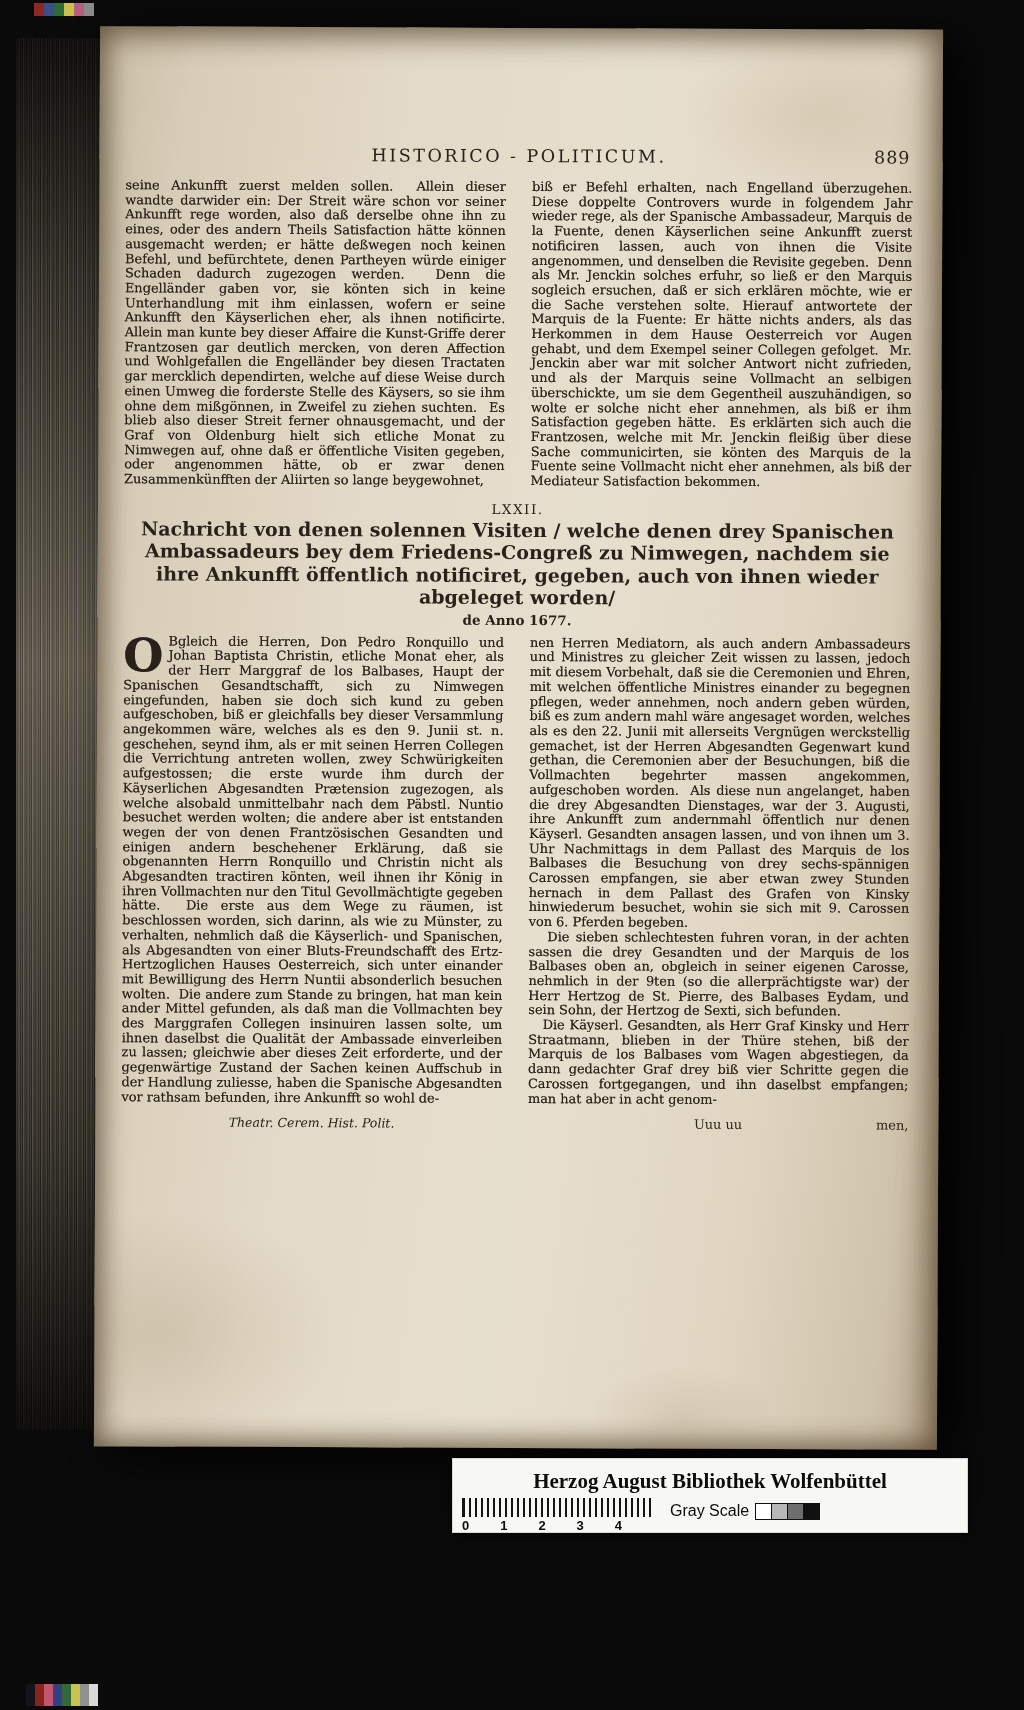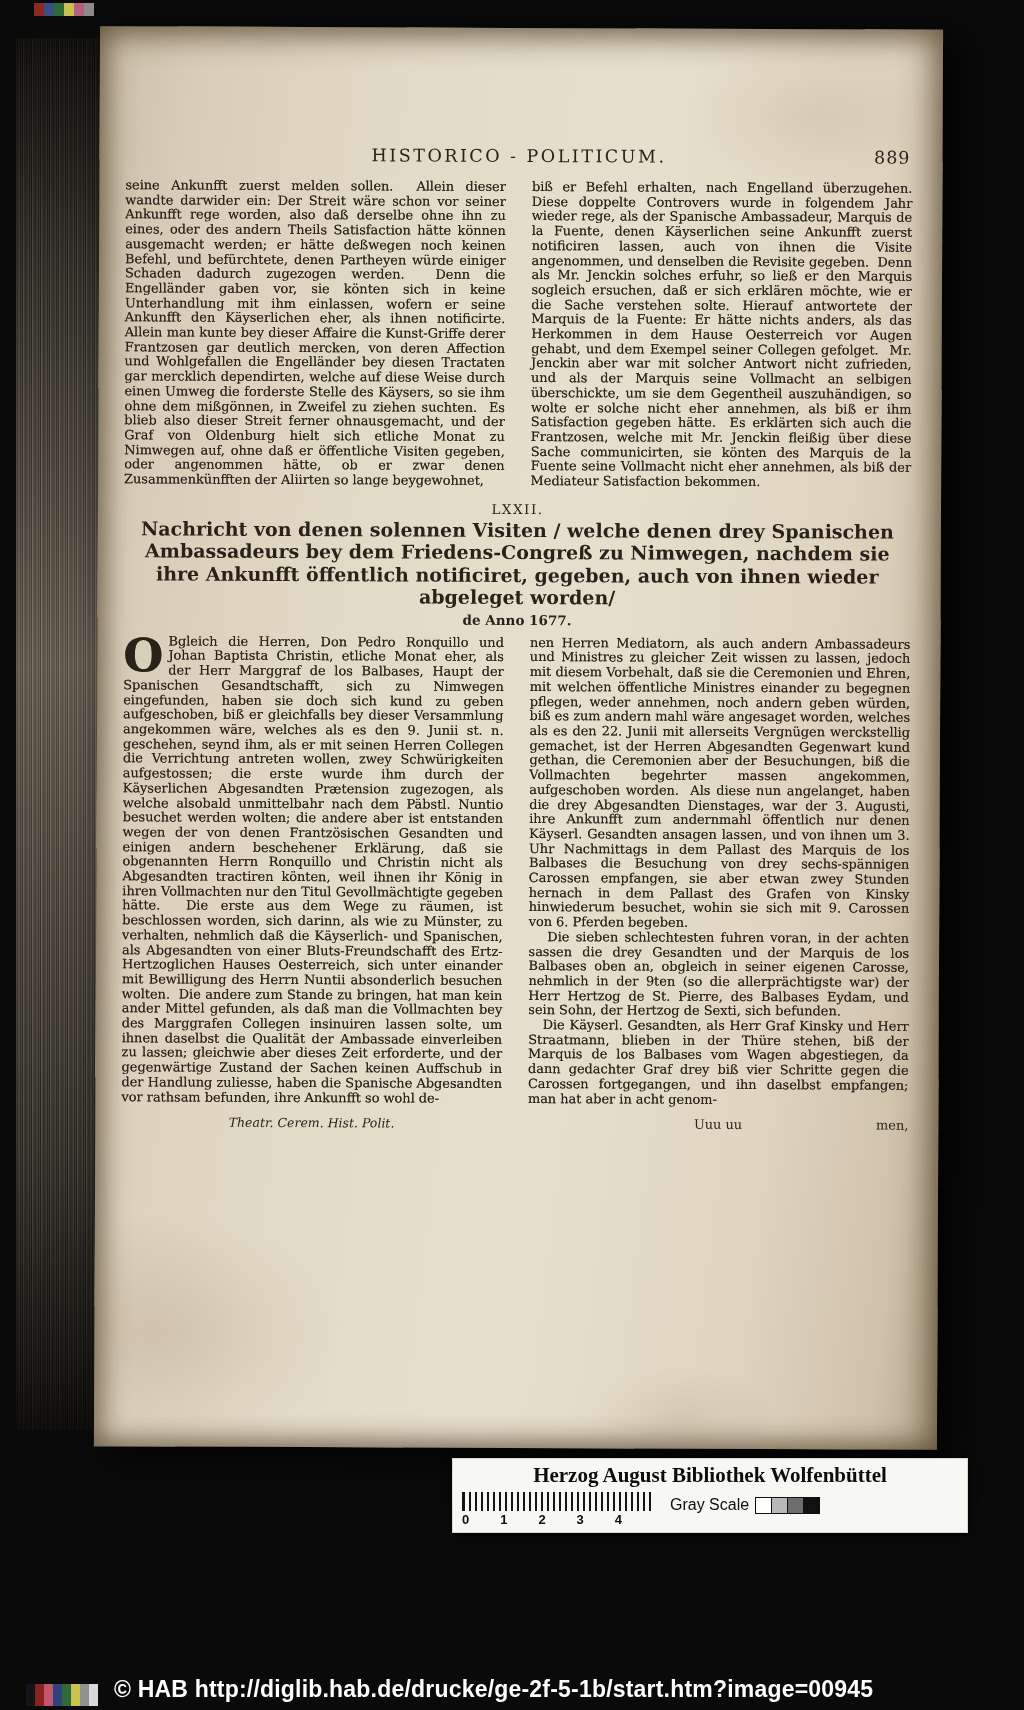--- a/index.html
+++ b/index.html
@@ -89,21 +89,21 @@
   .catch-mid{display:block;text-align:center;}
   .catch-right{position:absolute;right:0;top:0;}
 
   
   .banner{
     position:absolute;left:452px;top:1458px;width:516px;height:75px;
     background:#f7f7f4;box-shadow:0 0 0 1px #d8d8d4 inset, 0 2px 8px rgba(0,0,0,.6);
   }
   .banner-title{
     text-align:center;font-weight:bold;font-size:21px;
-    font-family:"Liberation Serif", serif;color:#0d0d0d;margin-top:5px;
+    font-family:"Liberation Serif", serif;color:#0d0d0d;margin-top:11px;
   }
   .banner-row{display:flex;align-items:flex-start;margin:4px 8px 0 10px;}
   .ruler{width:192px;}
   .ruler-bar{
     height:19px;border-left:1px solid #141414;
     background:repeating-linear-gradient(90deg,#141414 0 2px,#f7f7f4 2px 6px);
   }
   .ruler-nums{
     display:flex;justify-content:space-between;width:160px;
     font-family:"Liberation Sans", sans-serif;font-size:13px;font-weight:bold;
@@ -213,16 +213,15 @@
     <div class="seg" style="background: rgb(20, 21, 26);"></div>
     <div class="seg" style="background: rgb(138, 36, 32);"></div>
     <div class="seg" style="background: rgb(194, 86, 111);"></div>
     <div class="seg" style="background: rgb(50, 66, 126);"></div>
     <div class="seg" style="background: rgb(47, 106, 56);"></div>
     <div class="seg" style="background: rgb(203, 193, 78);"></div>
     <div class="seg" style="background: rgb(144, 144, 144);"></div>
     <div class="seg" style="background: rgb(217, 217, 214);"></div>
   </div>
 
-  <div class="copyright">© HAB http://diglib.hab.de/drucke/ge-2f-5-1b/start.htm?image=00945</div>
   <div class="dfg">DFG</div>
 
 </div>
 
 </body></html>

